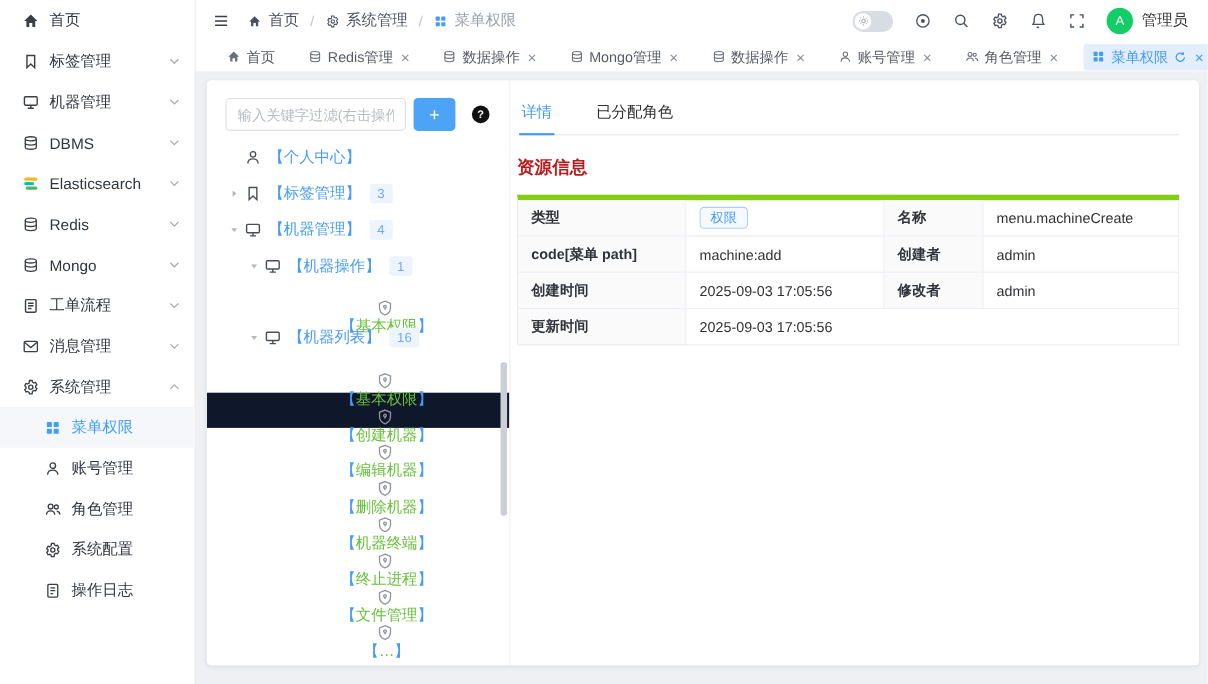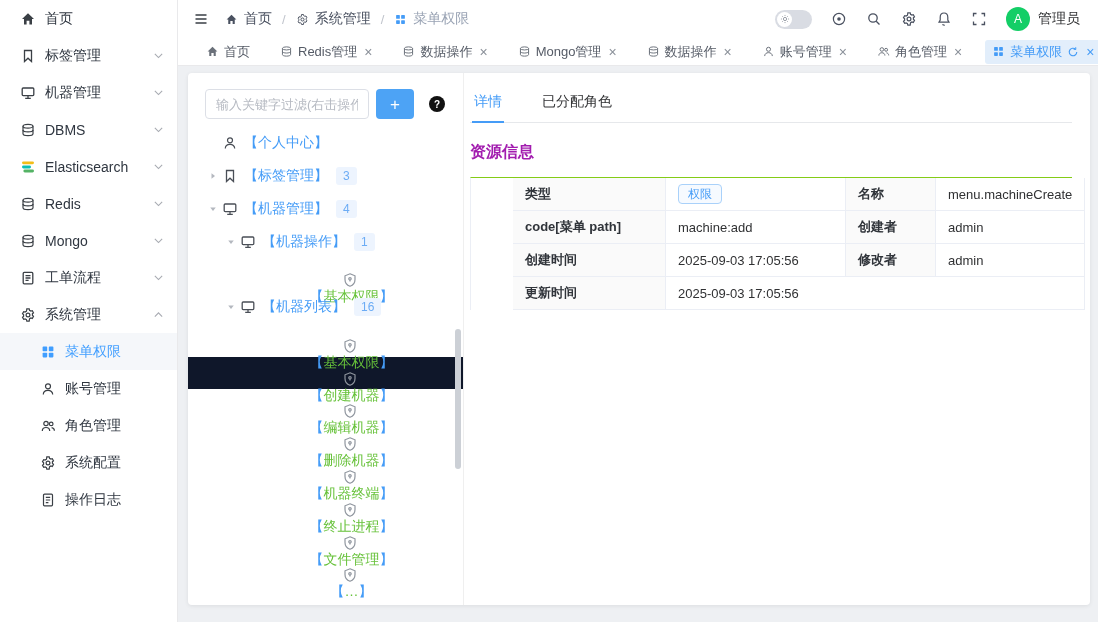--- a/index.html
+++ b/index.html
@@ -86,23 +86,23 @@
     border-radius:3px; line-height:16px; }
   .tree-scrollbar { position:absolute; right:2px; top:256px; width:6px; height:140px;
     background:#ccd0d6; border-radius:3px; cursor:grab; }
 
   
   .detail { flex:1; padding:14px 18px 0 6px; min-width:0; }
   .d-tabs { display:flex; gap:36px; border-bottom:1px solid #e6e8eb; padding-left:2px; }
   .d-tab { font-size:14px; padding:6px 2px 11px; cursor:pointer; color:#303133; position:relative; }
   .d-tab.active { color:#459cf7; }
   .d-tab.active::after { content:""; position:absolute; left:0; right:0; bottom:-1px; height:2px; background:#459cf7; }
-  .d-title { font-size:16px; font-weight:bold; color:#a21caf; margin:19px 0 14px; }
+  .d-title { font-size:16px; font-weight:bold; color:#b91c1c; margin:19px 0 14px; }
   .dtable { display:grid; grid-template-columns:153px 180px 90px 1fr;
-    border-top:1px solid #84cc16; border-left:1px solid #ebeef5; font-size:13px;padding-left:42px; }
+    border-top:5px solid #84cc16; border-left:1px solid #ebeef5; font-size:13px; }
   .dcell { border-right:1px solid #ebeef5; border-bottom:1px solid #ebeef5; height:33px;
     display:flex; align-items:center; padding:0 12px; }
   .dcell.lbl { background:#fafafa; font-weight:bold; color:#30343a; }
   .dcell.span3 { grid-column:span 3; }
   .tag { border:1px solid #a9d1fa; background:#f6faff; color:#459cf7; font-size:12px;
     border-radius:4px; padding:2px 9px; line-height:14px; }
 </style>
 </head>
 <body>
 
@@ -298,20 +298,29 @@
       <svg class="ic s-ic">
           <use href="#i-clipboard"></use>
         </svg>
       <span class="s-label">工单流程</span>
       <svg class="ic-s chev">
           <use href="#i-chev-down"></use>
         </svg>
     </div>
     <div class="s-item">
       <svg class="ic s-ic">
+          <use href="#i-mail"></use>
+        </svg>
+      <span class="s-label">消息管理</span>
+      <svg class="ic-s chev">
+          <use href="#i-chev-down"></use>
+        </svg>
+    </div>
+    <div class="s-item">
+      <svg class="ic s-ic">
           <use href="#i-gear"></use>
         </svg>
       <span class="s-label">系统管理</span>
       <svg class="ic-s chev">
           <use href="#i-chev-up"></use>
         </svg>
     </div>
     <div class="s-item s-sub active">
       <svg class="ic s-ic">
           <use href="#i-grid"></use>

